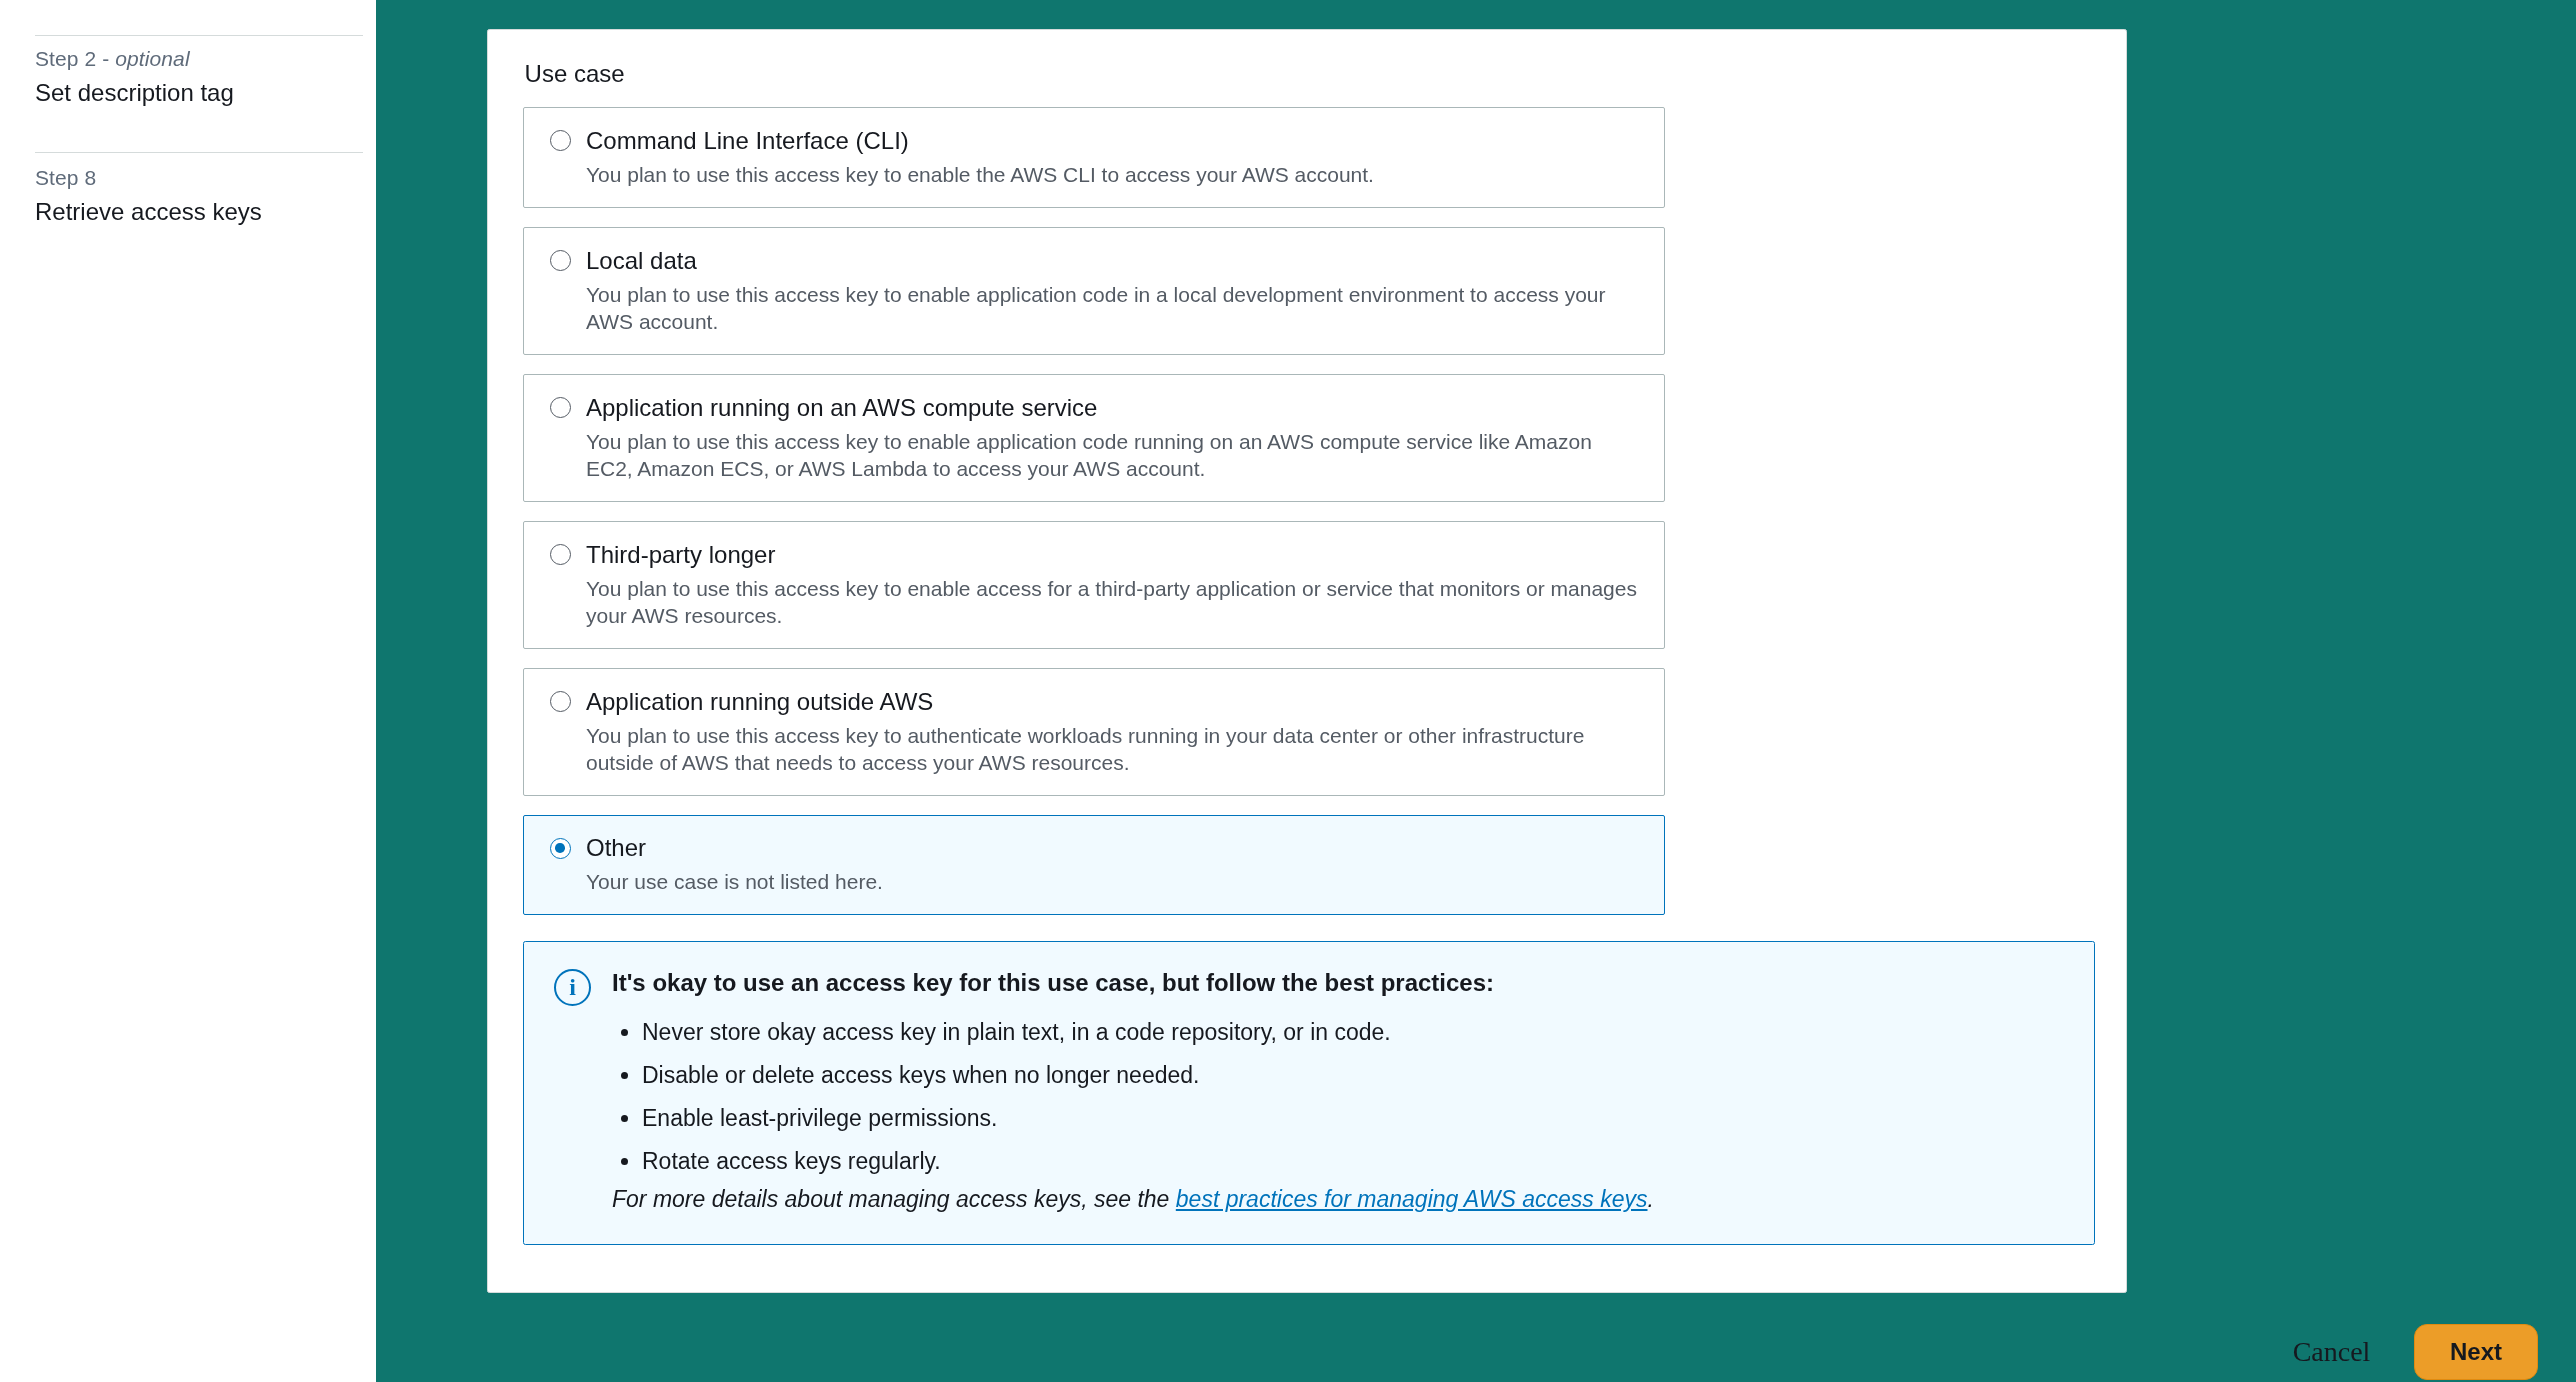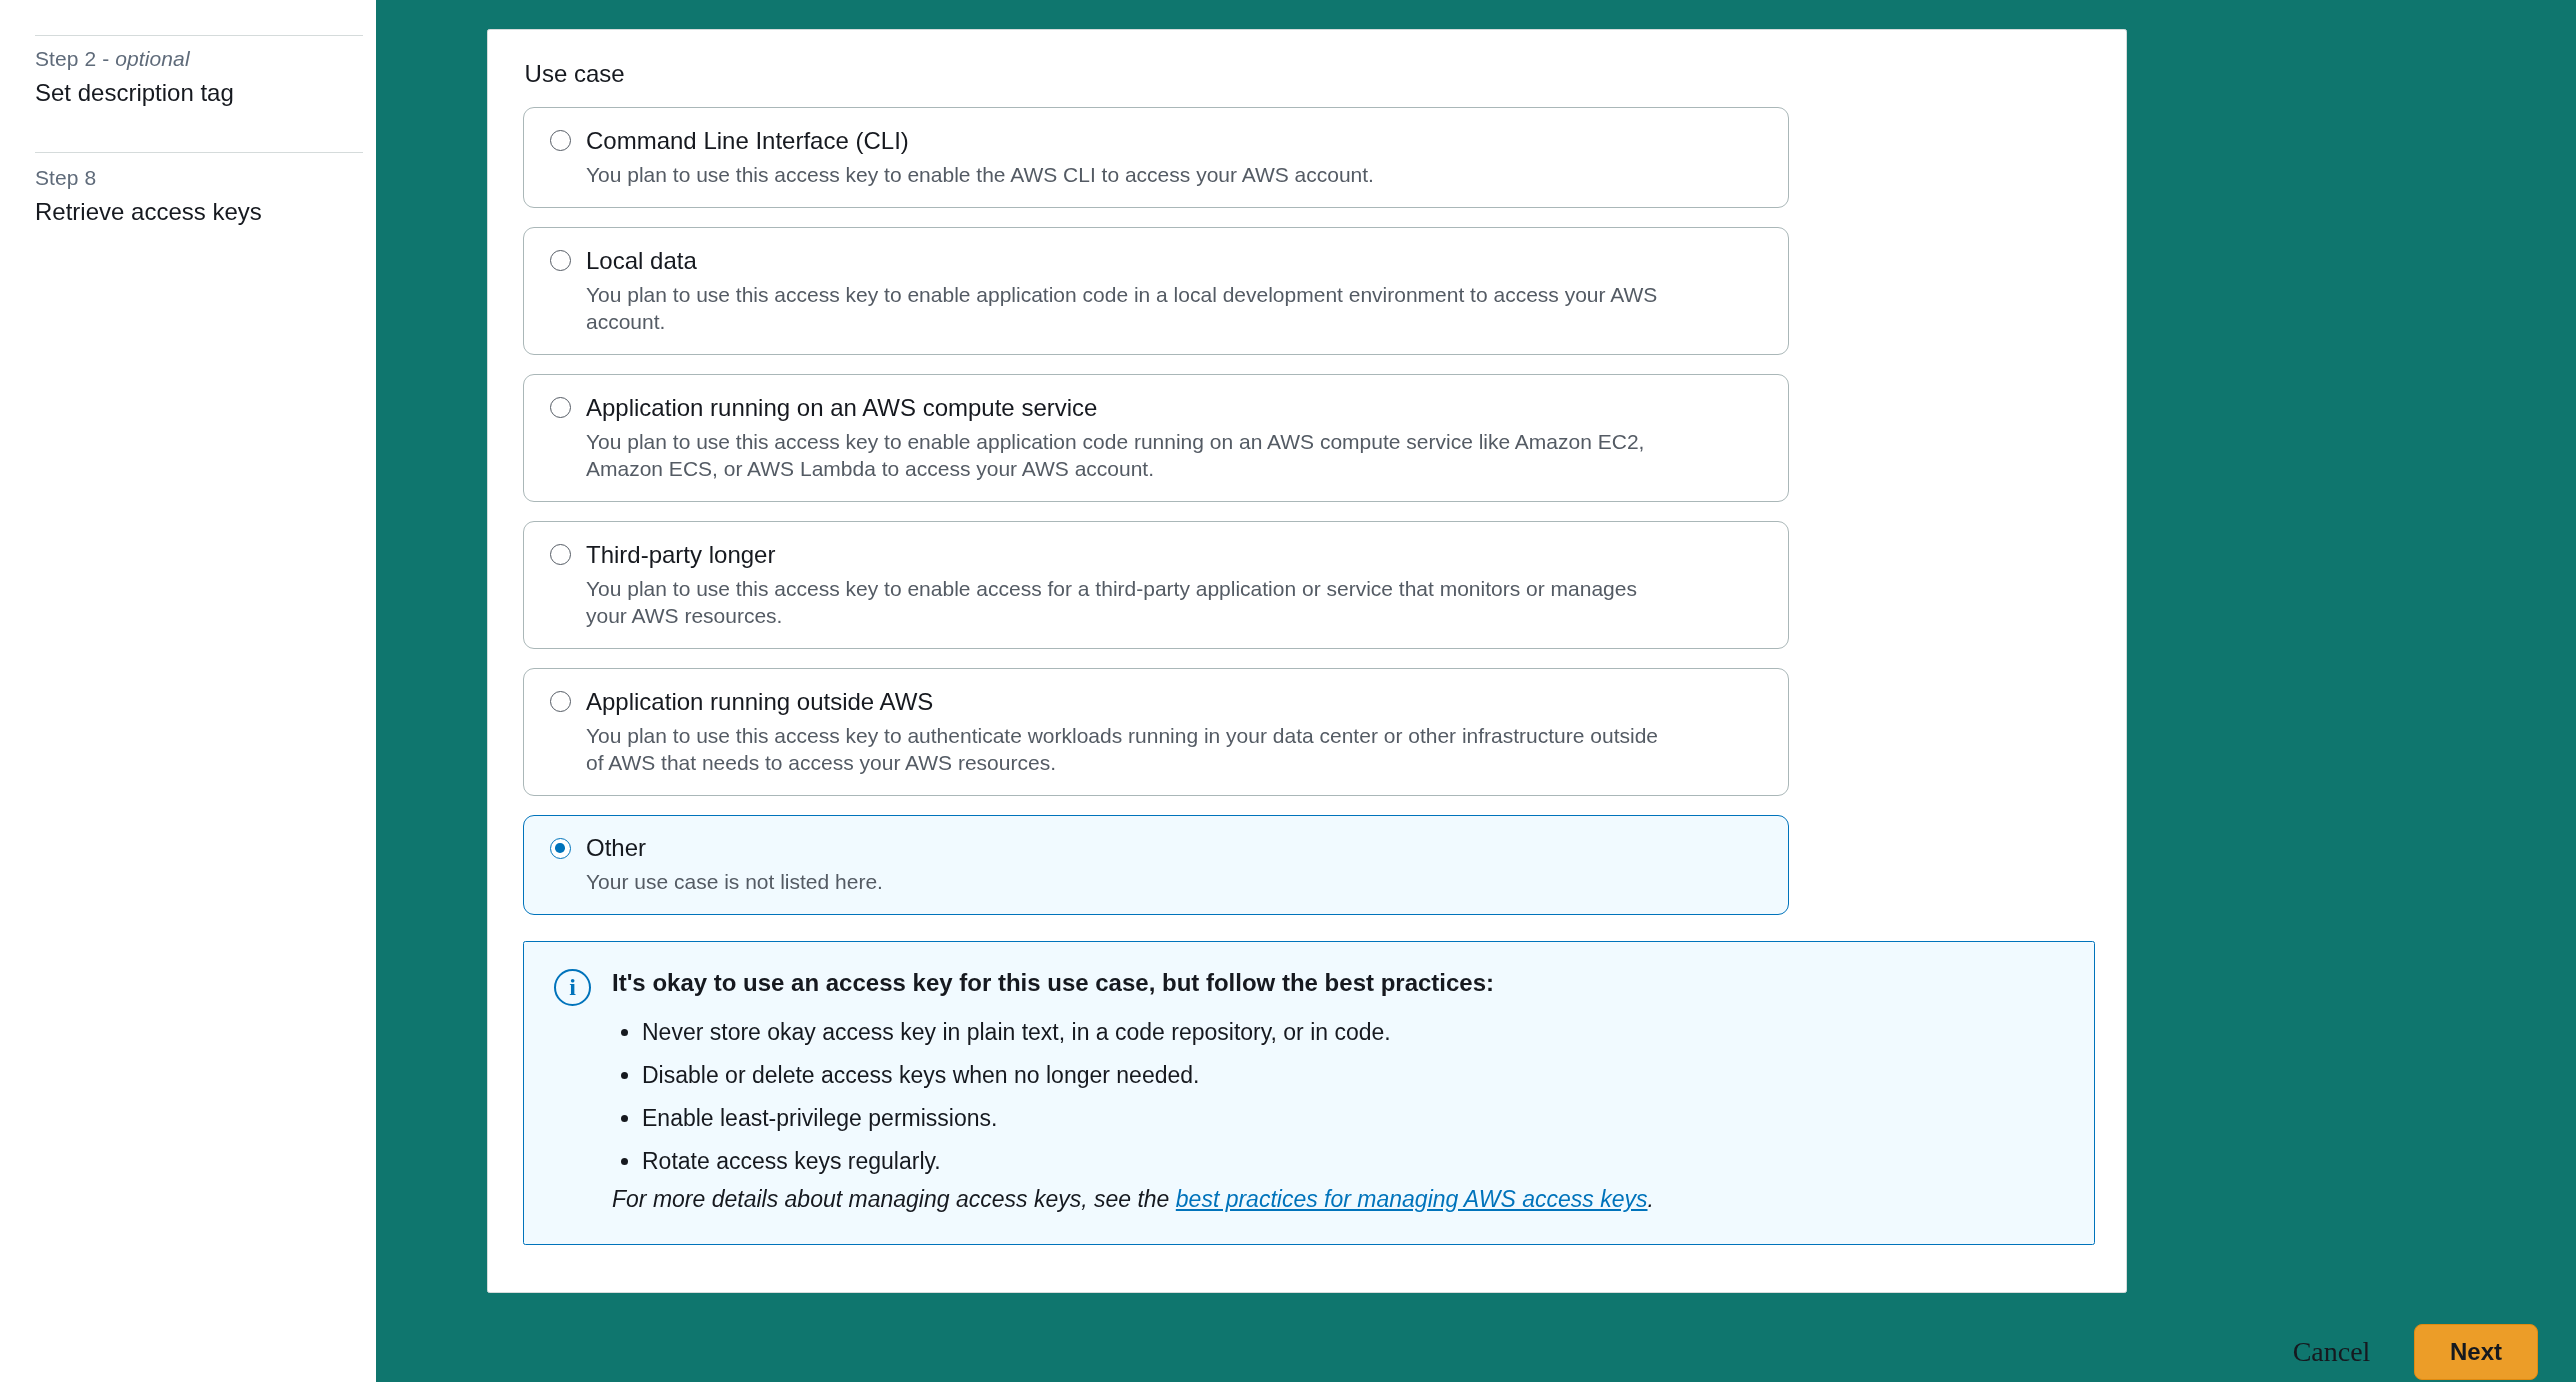--- a/index.html
+++ b/index.html
@@ -77,25 +77,25 @@
     font-size: 24px;
     color: #16191f;
     line-height: 29px;
     margin: 0 0 19px 1.6px;
   }
 
   
   .option {
     position: relative;
     border: 0.8px solid #aab7b8;
-    border-radius: 11px;
+    border-radius: 2px;
     background: #ffffff;
     padding: 17.6px 24px 19px 62px;
     margin-bottom: 19px;
-    width: 1266px;
+    width: 1142px;
   }
   .option.selected {
     border: 1.6px solid #0073bb;
     background: #f1faff;
     padding: 17px 23px 18.4px 62px;
   }
   .radio {
     position: absolute;
     left: 26px;
     top: 22.4px;
@@ -202,21 +202,21 @@
     padding: 13px 17.6px;
     cursor: pointer;
     font-family: Liberation Serif, serif;
   }
   .btn-next {
     font-size: 24px;
     font-weight: bold;
     color: #16191f;
     background: #ec9d28;
     border: 0.8px solid #e08a10;
-    border-radius: 8px;
+    border-radius: 13px;
     padding: 13px 35px;
     cursor: pointer;
     font-family: "Liberation Sans", sans-serif;
   }
 </style>
 </head>
 <body>
 
 <div class="page">
 

